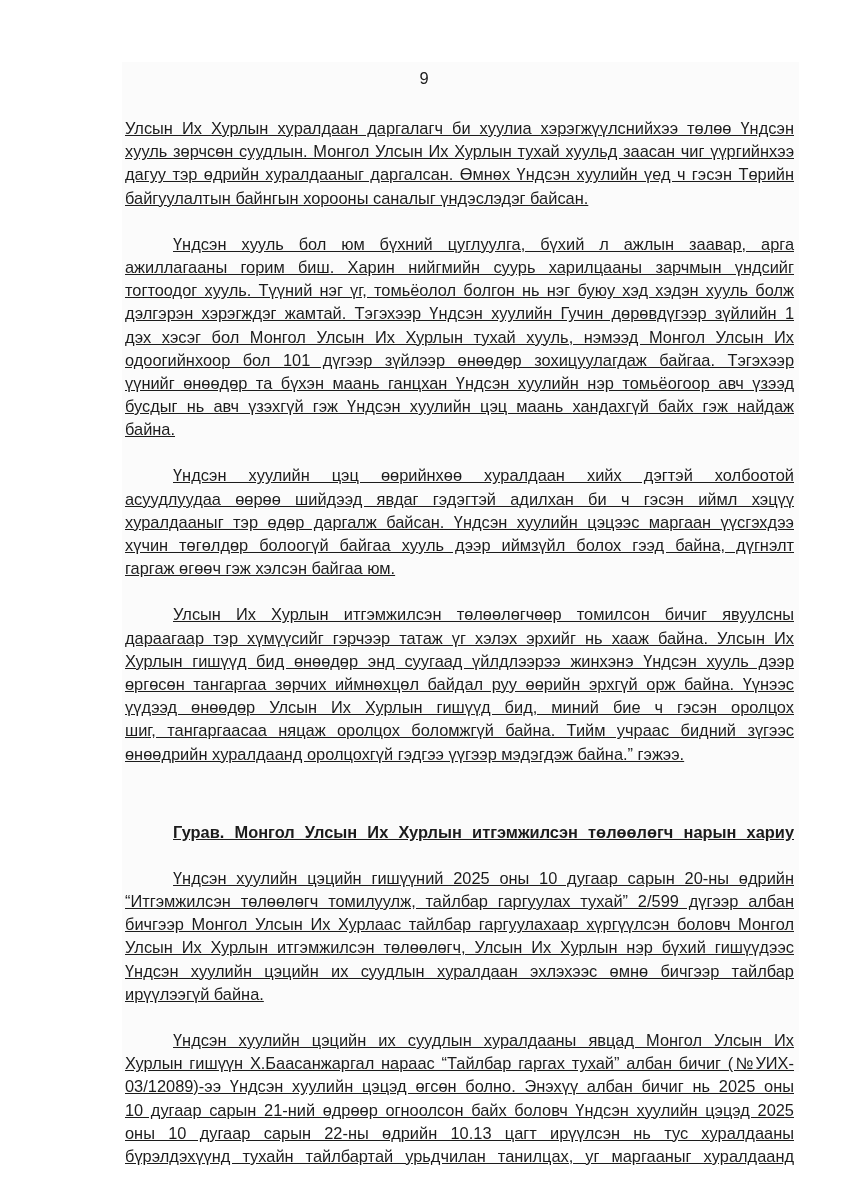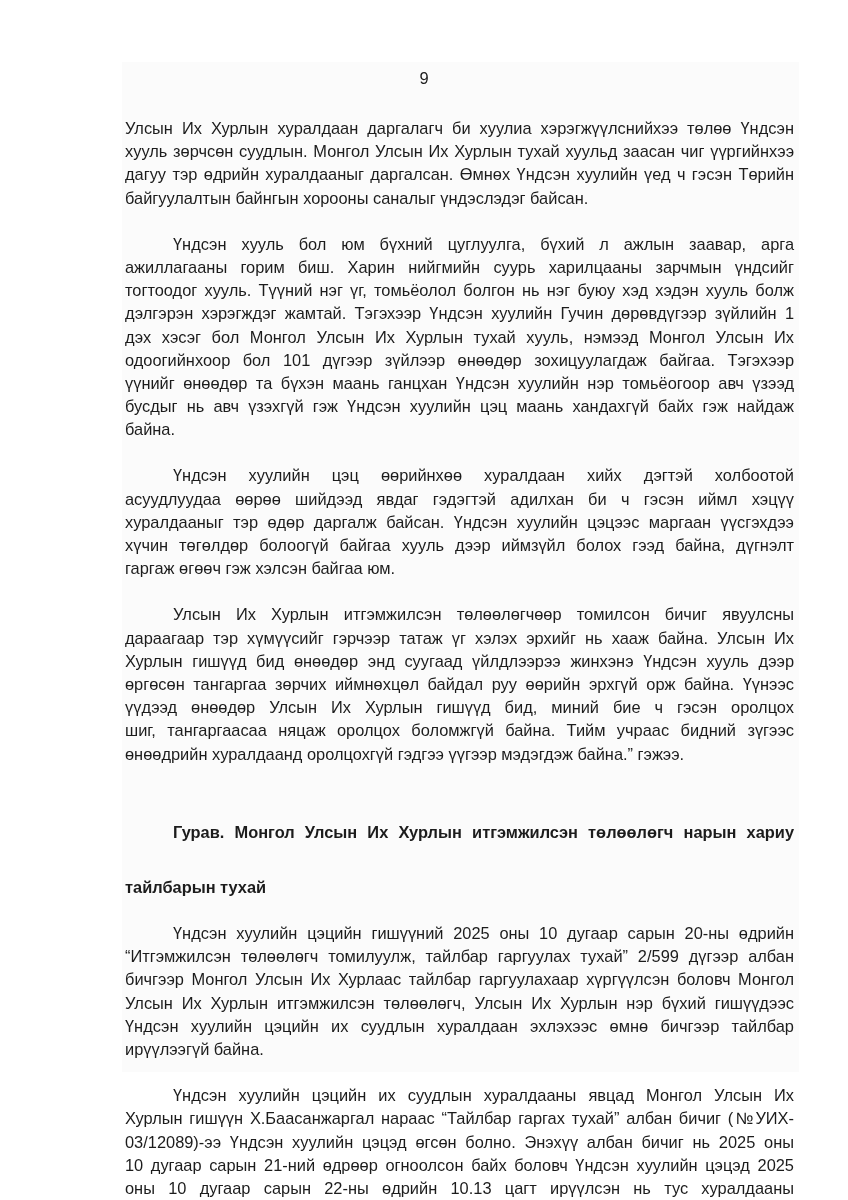--- a/index.html
+++ b/index.html
@@ -37,20 +37,21 @@
       left: 125px;
       top: 117px;
       width: 669px;
     }
     .para {
       margin: 0;
       font-size: 16.4px;
       line-height: 23.2px;
       text-align: justify;
       text-align-last: left;
+      text-decoration: underline;
     }
     .line {
       display: block;
       text-align: justify;
       text-align-last: justify;
       white-space: nowrap;
       height: 23.2px;
     }
     .line.last {
       text-align-last: left;
@@ -110,21 +111,20 @@
     <span class="line">Хурлын гишүүд бид өнөөдөр энд суугаад үйлдлээрээ жинхэнэ Үндсэн хууль дээр</span>
     <span class="line">өргөсөн тангаргаа зөрчих иймнөхцөл байдал руу өөрийн эрхгүй орж байна. Үүнээс</span>
     <span class="line">үүдээд өнөөдөр Улсын Их Хурлын гишүүд бид, миний бие ч гэсэн оролцох</span>
     <span class="line">шиг, тангаргаасаа няцаж оролцох боломжгүй байна. Тийм учраас бидний зүгээс</span>
     <span class="line last">өнөөдрийн хуралдаанд оролцохгүй гэдгээ үүгээр мэдэгдэж байна.” гэжээ.</span>
   </p>
   <div class="gap-2"></div>
 
   <p class="para heading">
     <span class="line indent">Гурав. Монгол Улсын Их Хурлын итгэмжилсэн төлөөлөгч нарын хариу</span>
-    <span class="line last">тайлбарын тухай</span>
   </p>
   <div class="gap-1"></div>
 
   <p class="para">
     <span class="line indent">Үндсэн хуулийн цэцийн гишүүний 2025 оны 10 дугаар сарын 20-ны өдрийн</span>
     <span class="line">“Итгэмжилсэн төлөөлөгч томилуулж, тайлбар гаргуулах тухай” 2/599 дүгээр албан</span>
     <span class="line">бичгээр Монгол Улсын Их Хурлаас тайлбар гаргуулахаар хүргүүлсэн боловч Монгол</span>
     <span class="line">Улсын Их Хурлын итгэмжилсэн төлөөлөгч, Улсын Их Хурлын нэр бүхий гишүүдээс</span>
     <span class="line">Үндсэн хуулийн цэцийн их суудлын хуралдаан эхлэхээс өмнө бичгээр тайлбар</span>
     <span class="line last">ирүүлээгүй байна.</span>

